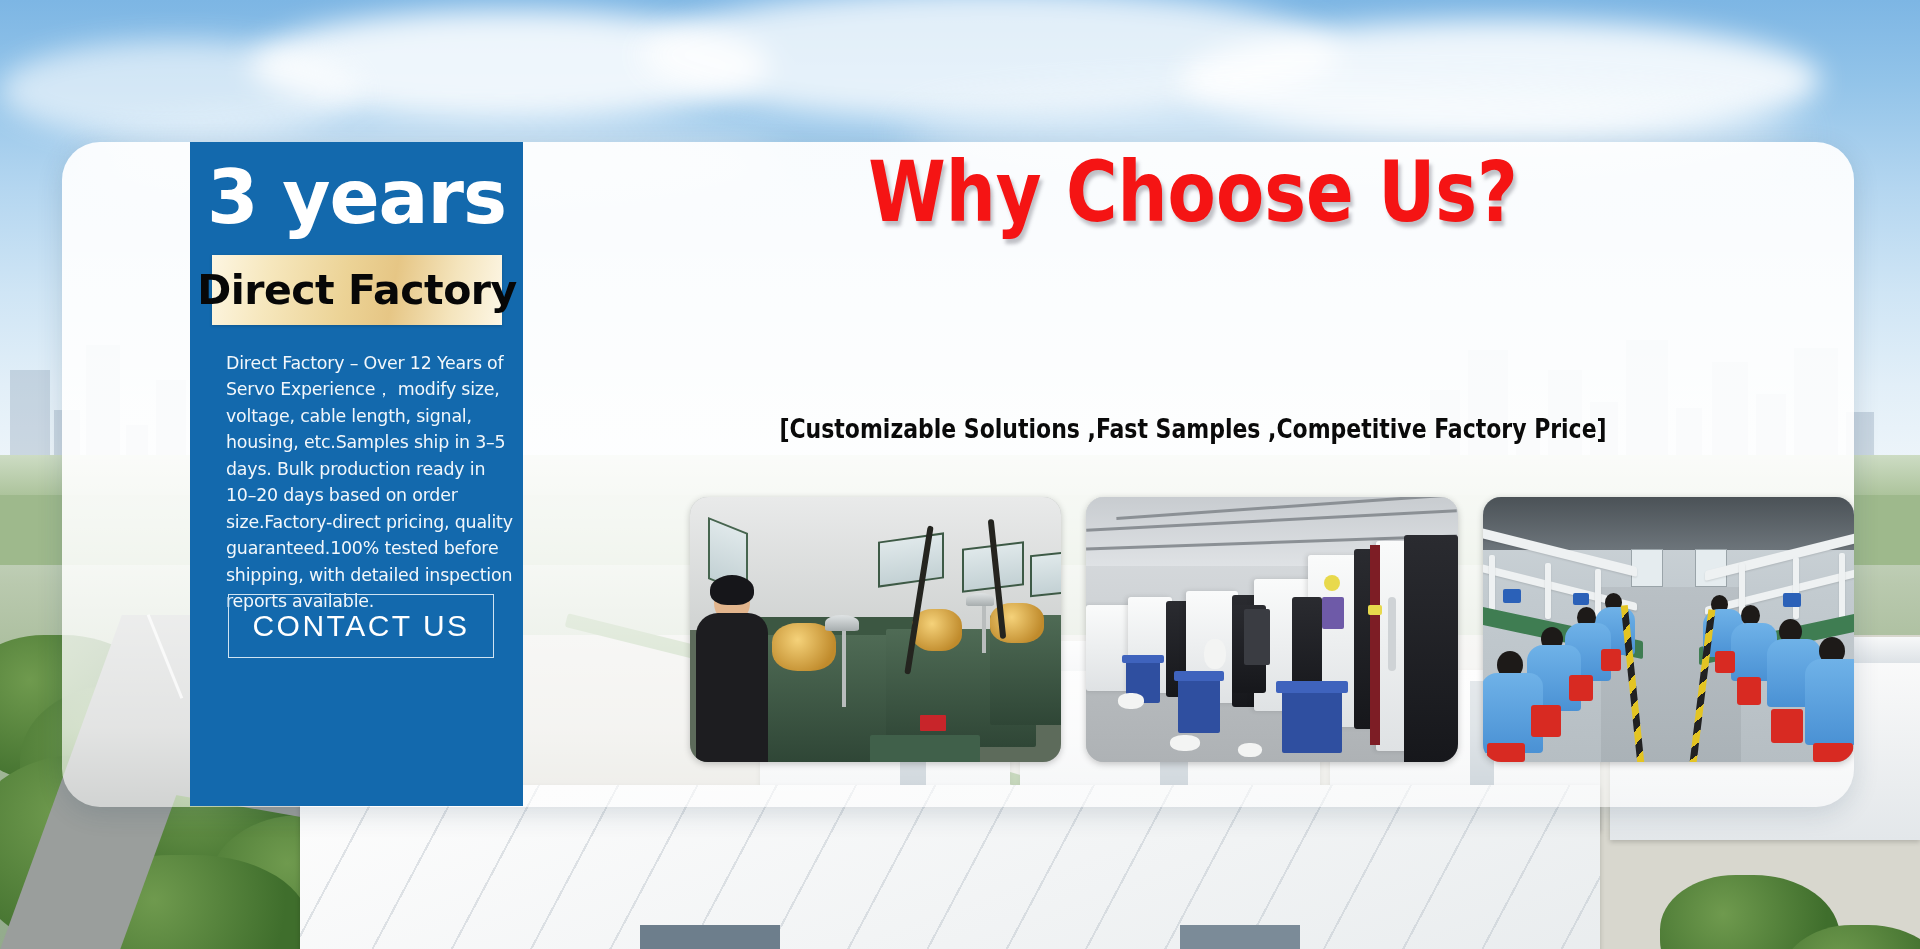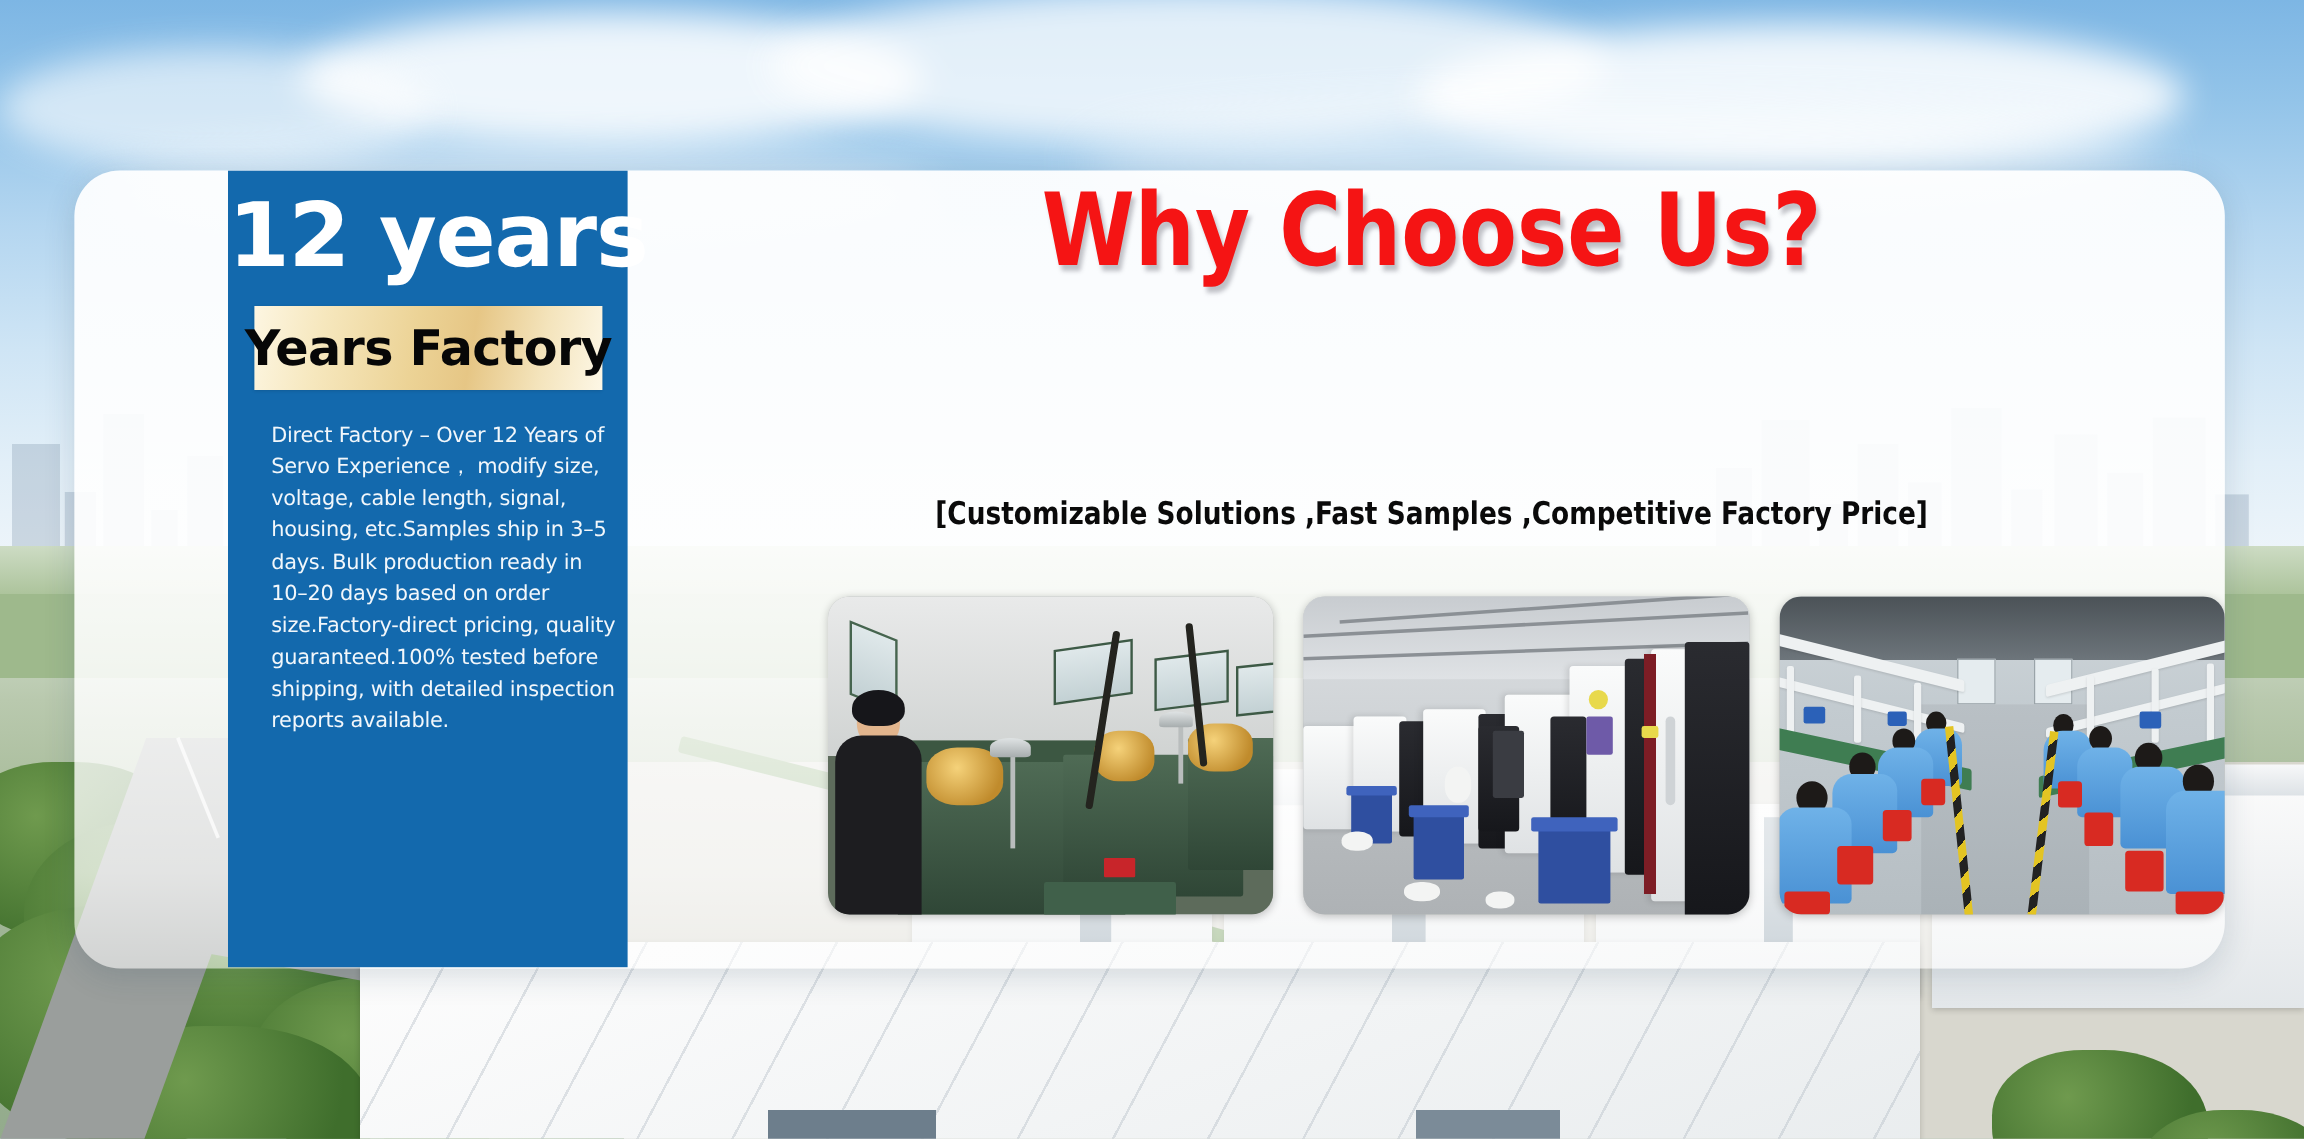--- a/index.html
+++ b/index.html
@@ -249,28 +249,31 @@
       <div class="bldg-dark" style="left:1180px;top:470px;width:120px;height:140px;background:#7b8b98;"></div>
       <div class="trees" style="left:1660px;top:420px;width:180px;height:130px;"></div>
       <div class="trees" style="left:1780px;top:470px;width:170px;height:130px;"></div>
     </div>
   </div>
 
   <div class="card">
 
     <div class="blue-panel">
 
-      <div class="years">12 years</div>
+      <div class="years">3 years</div>
 
       <div class="gold-box">
-        <span>Years Factory</span>
+        <span>Direct Factory</span>
       </div>
 
       <div class="body-copy">Direct Factory – Over 12 Years of Servo Experience， modify size, voltage, cable length, signal, housing, etc.Samples ship in 3–5 days. Bulk production ready in 10–20 days based on order size.Factory-direct pricing, quality guaranteed.100% tested before shipping, with detailed inspection reports available.</div>
 
+      <div class="contact-btn">
+        <span>CONTACT  US</span>
+      </div>
     </div>
 
     <div class="headline">Why Choose Us?</div>
 
 
     <div class="sub-line">[Customizable Solutions ,Fast Samples ,Competitive Factory Price]</div>
 
     <div class="photos">
 
       <div class="photo">

